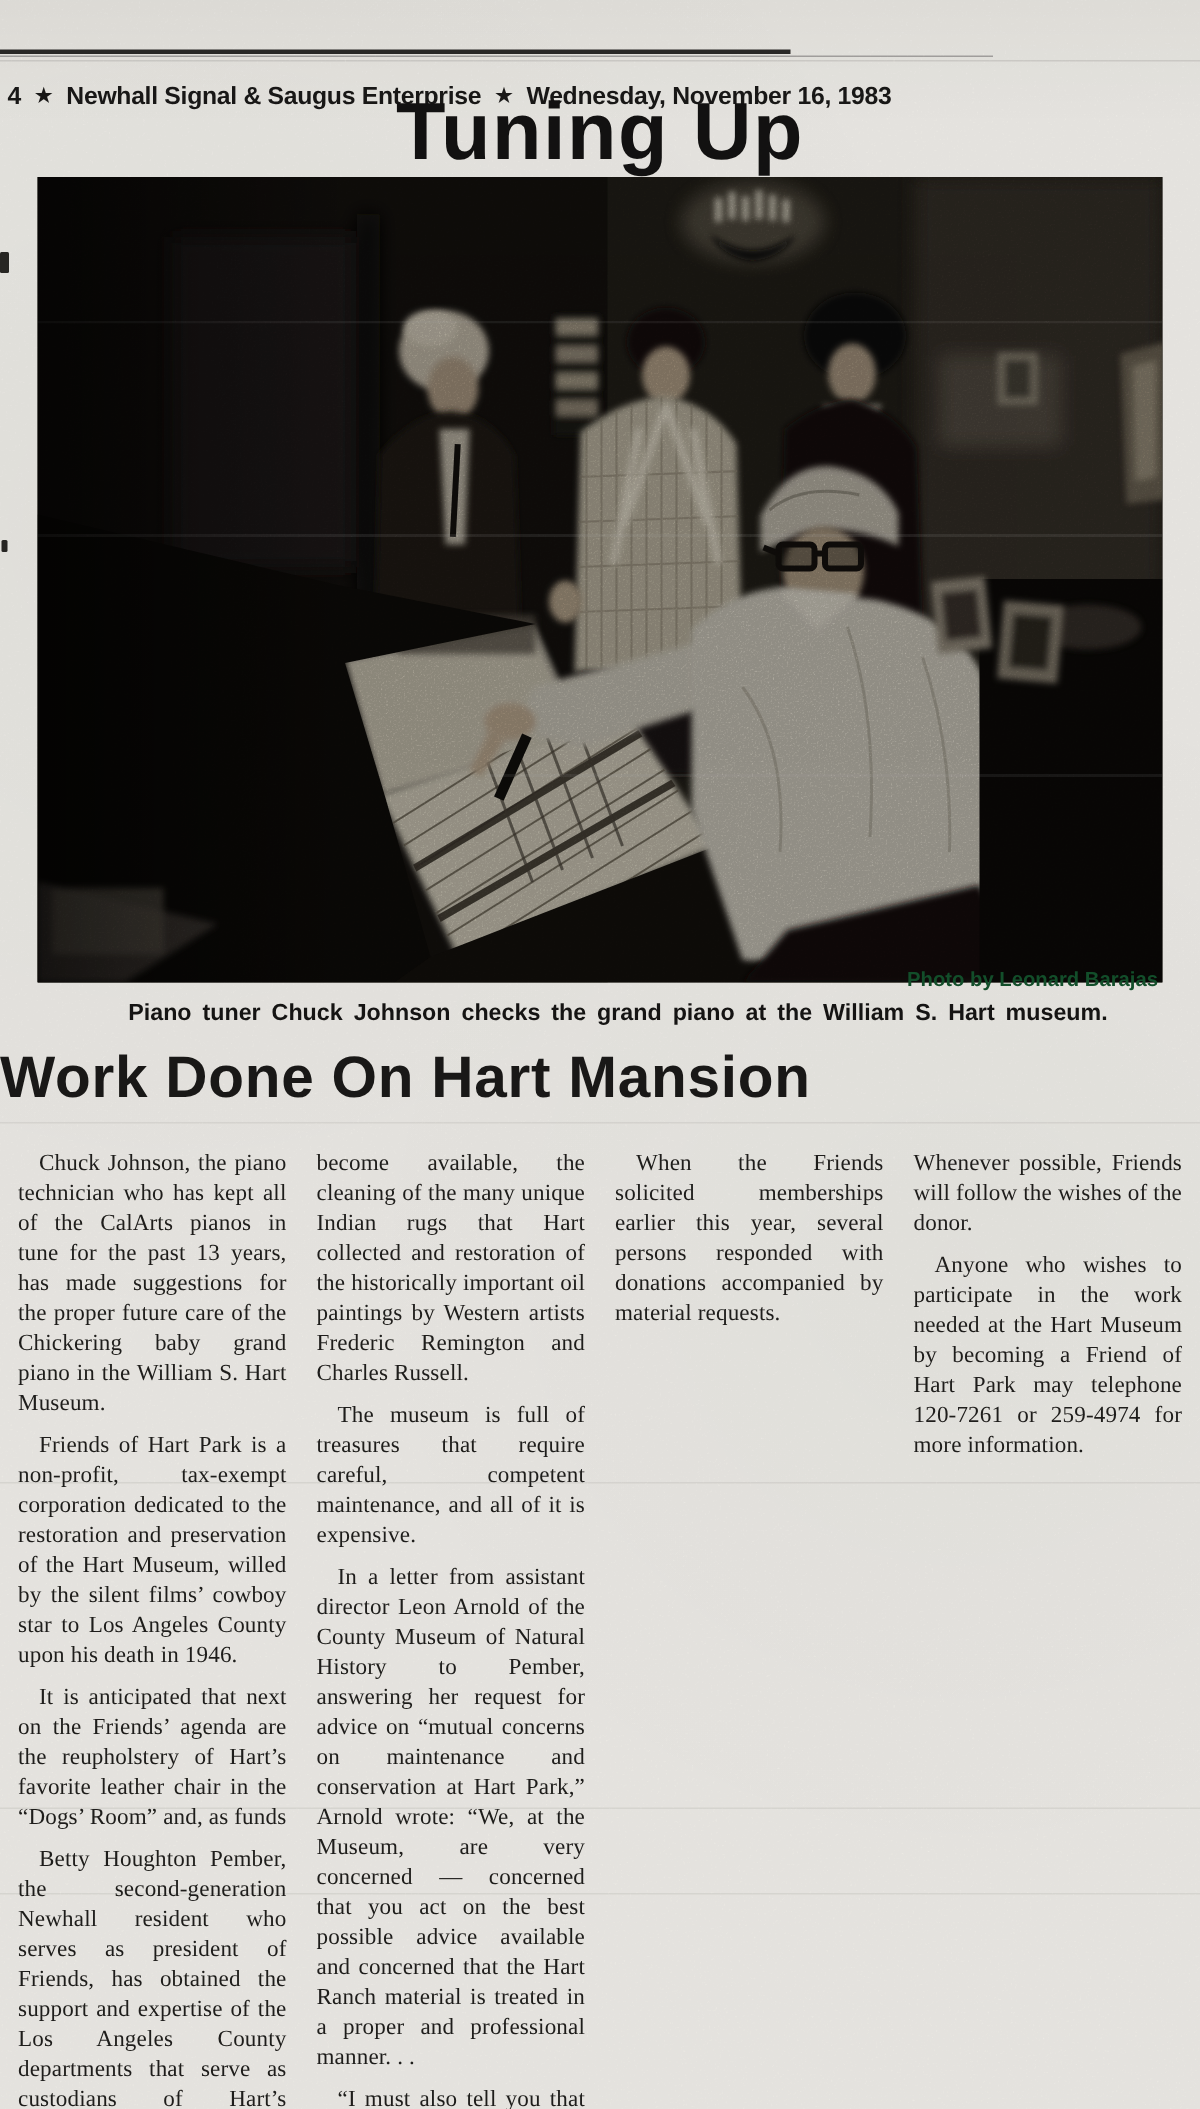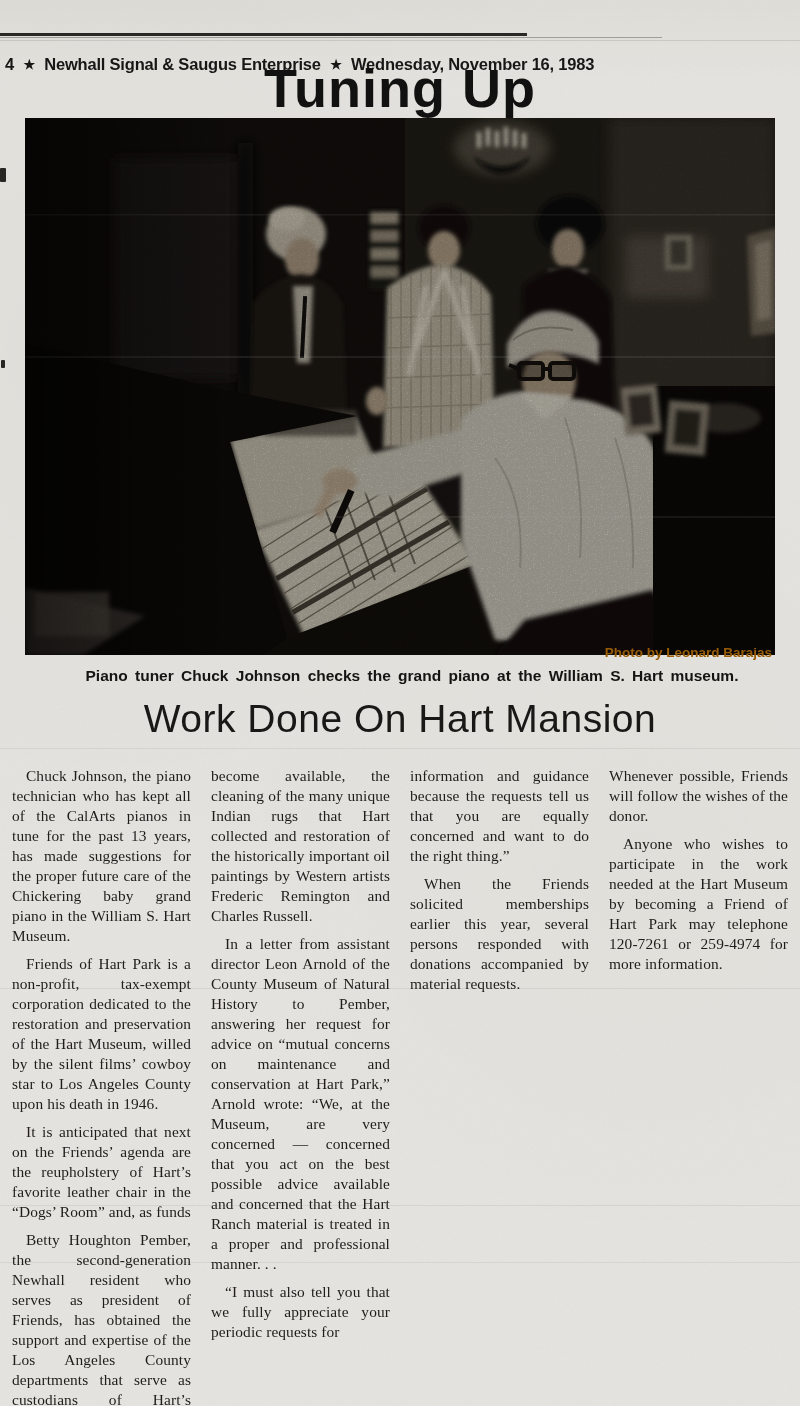--- a/index.html
+++ b/index.html
@@ -28,30 +28,30 @@
     font-family:"Liberation Sans", sans-serif;font-weight:bold;
     font-size:54px;letter-spacing:1px;color:#141312;margin-top:15px;
   }
   .photo-wrap{
     position:absolute;left:25px;top:118px;width:750px;height:537px;
     background:#1b1815;overflow:hidden;
   }
   .photo-credit{
     position:absolute;top:645px;right:28px;
     font-family:"Liberation Sans", sans-serif;font-weight:bold;
-    font-size:13.5px;color:#a16207;
+    font-size:13.5px;color:#14532d;
   }
   .photo-caption{
     position:absolute;top:667px;left:0;width:100%;text-align:center;
     font-family:"Liberation Sans", sans-serif;font-weight:bold;
     font-size:15.5px;word-spacing:3px;color:#171615;padding-left:12px;
   }
   .headline{
-    position:absolute;top:697px;left:0;width:100%;text-align:center;
-    font-family:"Liberation Sans", sans-serif;font-weight:normal;
+    position:absolute;top:697px;left:0;width:100%;text-align:left;
+    font-family:"Liberation Sans", sans-serif;font-weight:bold;
     font-size:39px;letter-spacing:0.5px;color:#1b1a19;
   }
   .columns{
     position:absolute;top:762px;left:8px;width:784px;height:644px;
     display:flex;justify-content:space-between;overflow:hidden;
   }
   .col{width:187px;}
   .col p{
     margin:4px;font-size:15.4px;line-height:20px;text-align:justify;
     letter-spacing:0.1px;color:#201f1d;
@@ -280,25 +280,25 @@
 
 <div class="columns">
   <div class="col">
     <p class="ind">Chuck Johnson, the piano technician who has kept all of the CalArts pianos in tune for the past 13 years, has made suggestions for the proper future care of the Chickering baby grand piano in the William S. Hart Museum.</p>
     <p class="ind">Friends of Hart Park is a non-profit, tax-exempt corporation dedicated to the restoration and preservation of the Hart Museum, willed by the silent films’ cowboy star to Los Angeles County upon his death in 1946.</p>
     <p class="ind">It is anticipated that next on the Friends’ agenda are the reupholstery of Hart’s favorite leather chair in the “Dogs’ Room” and, as funds</p>
     <p class="ind">Betty Houghton Pember, the second-generation Newhall resident who serves as president of Friends, has obtained the support and expertise of the Los Angeles County departments that serve as custodians of Hart’s property and possessions.</p>
   </div>
   <div class="col">
     <p>become available, the cleaning of the many unique Indian rugs that Hart collected and restoration of the historically important oil paintings by Western artists Frederic Remington and Charles Russell.</p>
+    <p class="ind">The museum is full of treasures that require careful, competent maintenance, and all of it is expensive.</p>
     <p class="ind">In a letter from assistant director Leon Arnold of the County Museum of Natural History to Pember, answering her request for advice on “mutual concerns on maintenance and conservation at Hart Park,” Arnold wrote: “We, at the Museum, are very concerned — concerned that you act on the best possible advice available and concerned that the Hart Ranch material is treated in a proper and professional manner. . .</p>
     <p class="ind">“I must also tell you that we fully appreciate your periodic requests for</p>
   </div>
   <div class="col">
-    <p>information and guidance because the requests tell us that you are equally concerned and want to do the right thing.”</p>
     <p class="ind">When the Friends solicited memberships earlier this year, several persons responded with donations accompanied by material requests.</p>
   </div>
   <div class="col">
     <p>Whenever possible, Friends will follow the wishes of the donor.</p>
     <p class="ind">Anyone who wishes to participate in the work needed at the Hart Museum by becoming a Friend of Hart Park may telephone 120-7261 or 259-4974 for more information.</p>
   </div>
 </div>
 
 <div class="streak" style="top:748px"></div>
 <div class="streak" style="top:988px"></div>

